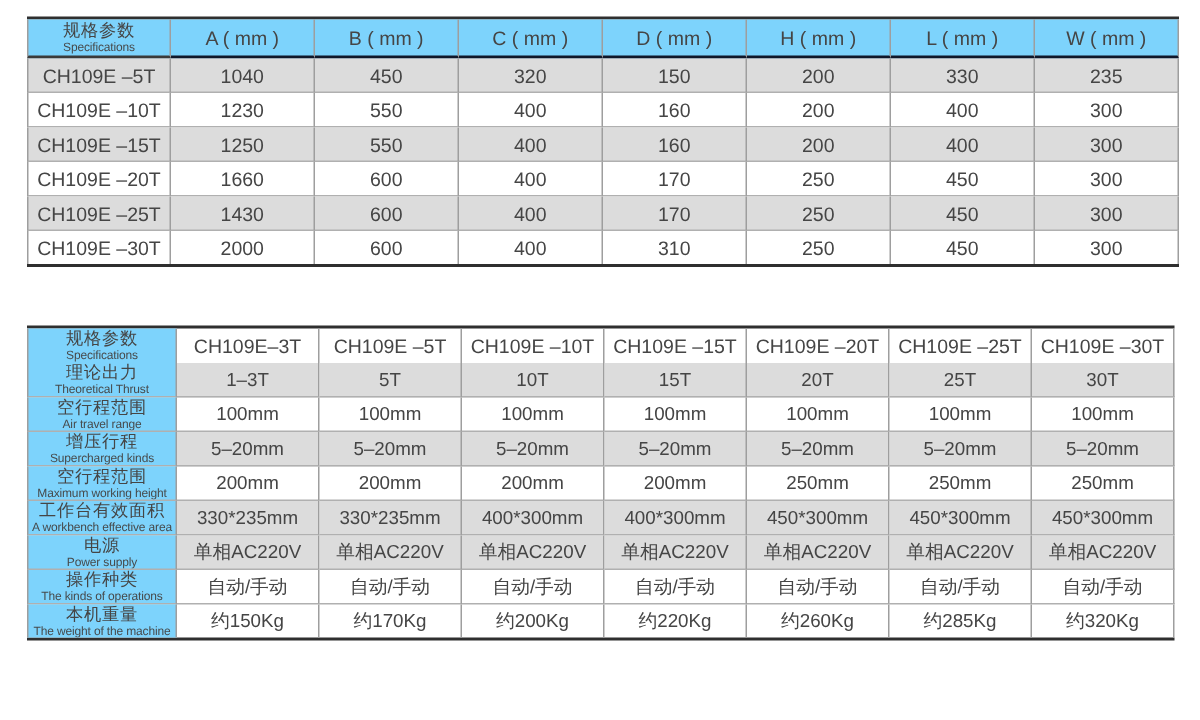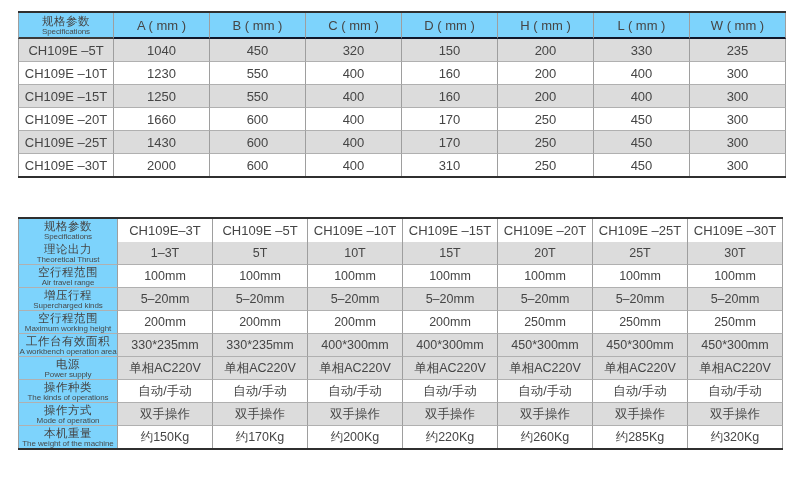--- a/index.html
+++ b/index.html
@@ -200,21 +200,21 @@
         <td>200mm</td>
         <td>200mm</td>
         <td>200mm</td>
         <td>250mm</td>
         <td>250mm</td>
         <td>250mm</td>
       </tr>
       <tr class="r-alt">
         <th class="green label-cell">
           <span class="label-cn">工作台有效面积</span>
-          <span class="label-en">A workbench operation area</span>
+          <span class="label-en">A workbench effective area</span>
         </th>
         <td>330*235mm</td>
         <td>330*235mm</td>
         <td>400*300mm</td>
         <td>400*300mm</td>
         <td>450*300mm</td>
         <td>450*300mm</td>
         <td>450*300mm</td>
       </tr>
       <tr class="r-alt">
@@ -236,33 +236,20 @@
           <span class="label-en">The kinds of operations</span>
         </th>
         <td>自动/手动</td>
         <td>自动/手动</td>
         <td>自动/手动</td>
         <td>自动/手动</td>
         <td>自动/手动</td>
         <td>自动/手动</td>
         <td>自动/手动</td>
       </tr>
-      <tr class="r-alt">
-        <th class="green label-cell">
-          <span class="label-cn">操作方式</span>
-          <span class="label-en">Mode of operation</span>
-        </th>
-        <td>双手操作</td>
-        <td>双手操作</td>
-        <td>双手操作</td>
-        <td>双手操作</td>
-        <td>双手操作</td>
-        <td>双手操作</td>
-        <td>双手操作</td>
-      </tr>
       <tr>
         <th class="green label-cell">
           <span class="label-cn">本机重量</span>
           <span class="label-en">The weight of the machine</span>
         </th>
         <td>约150Kg</td>
         <td>约170Kg</td>
         <td>约200Kg</td>
         <td>约220Kg</td>
         <td>约260Kg</td>

